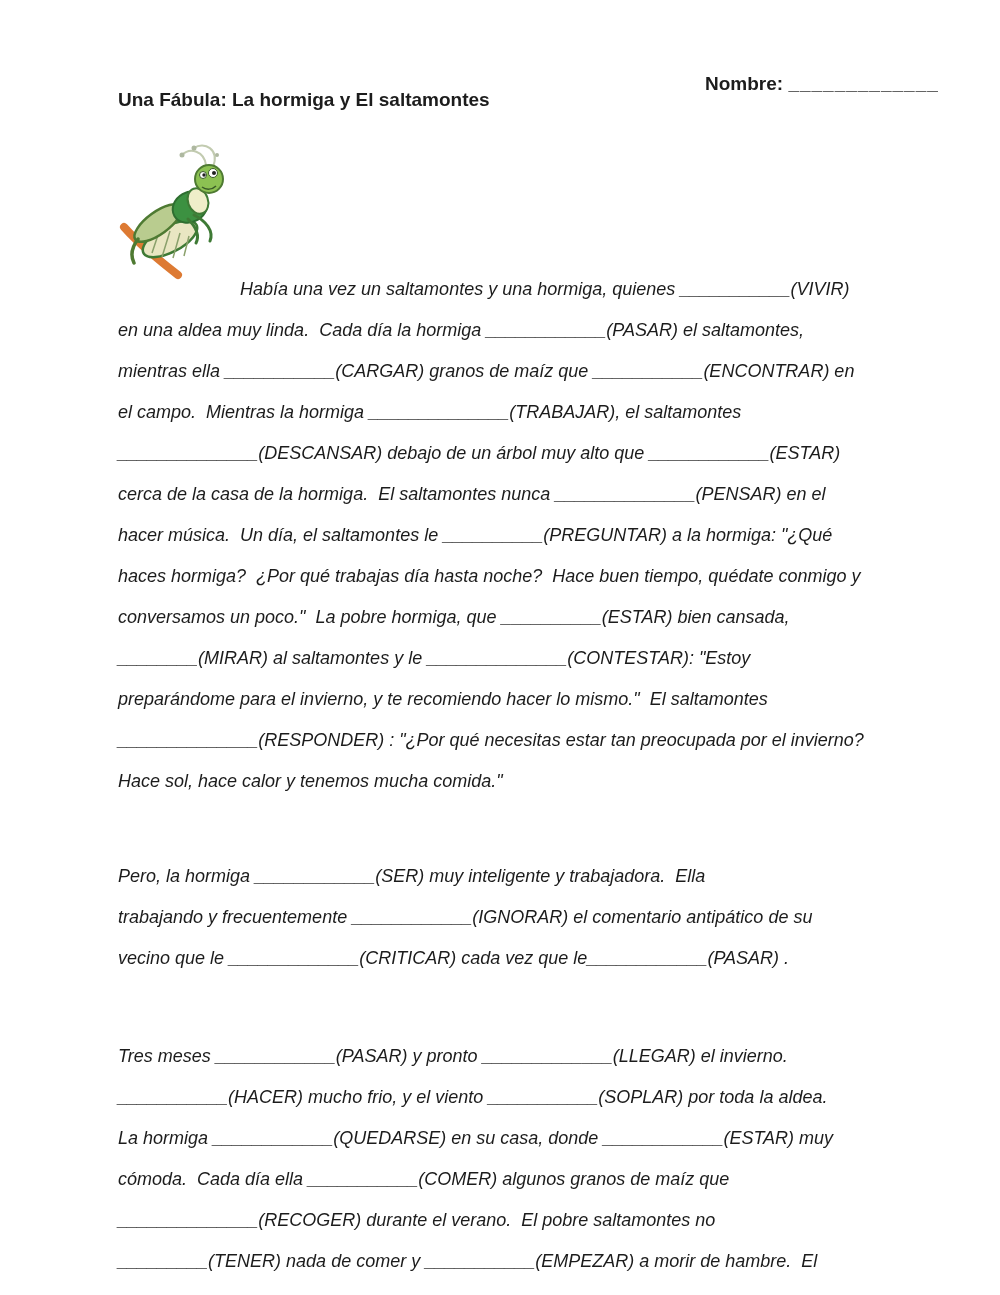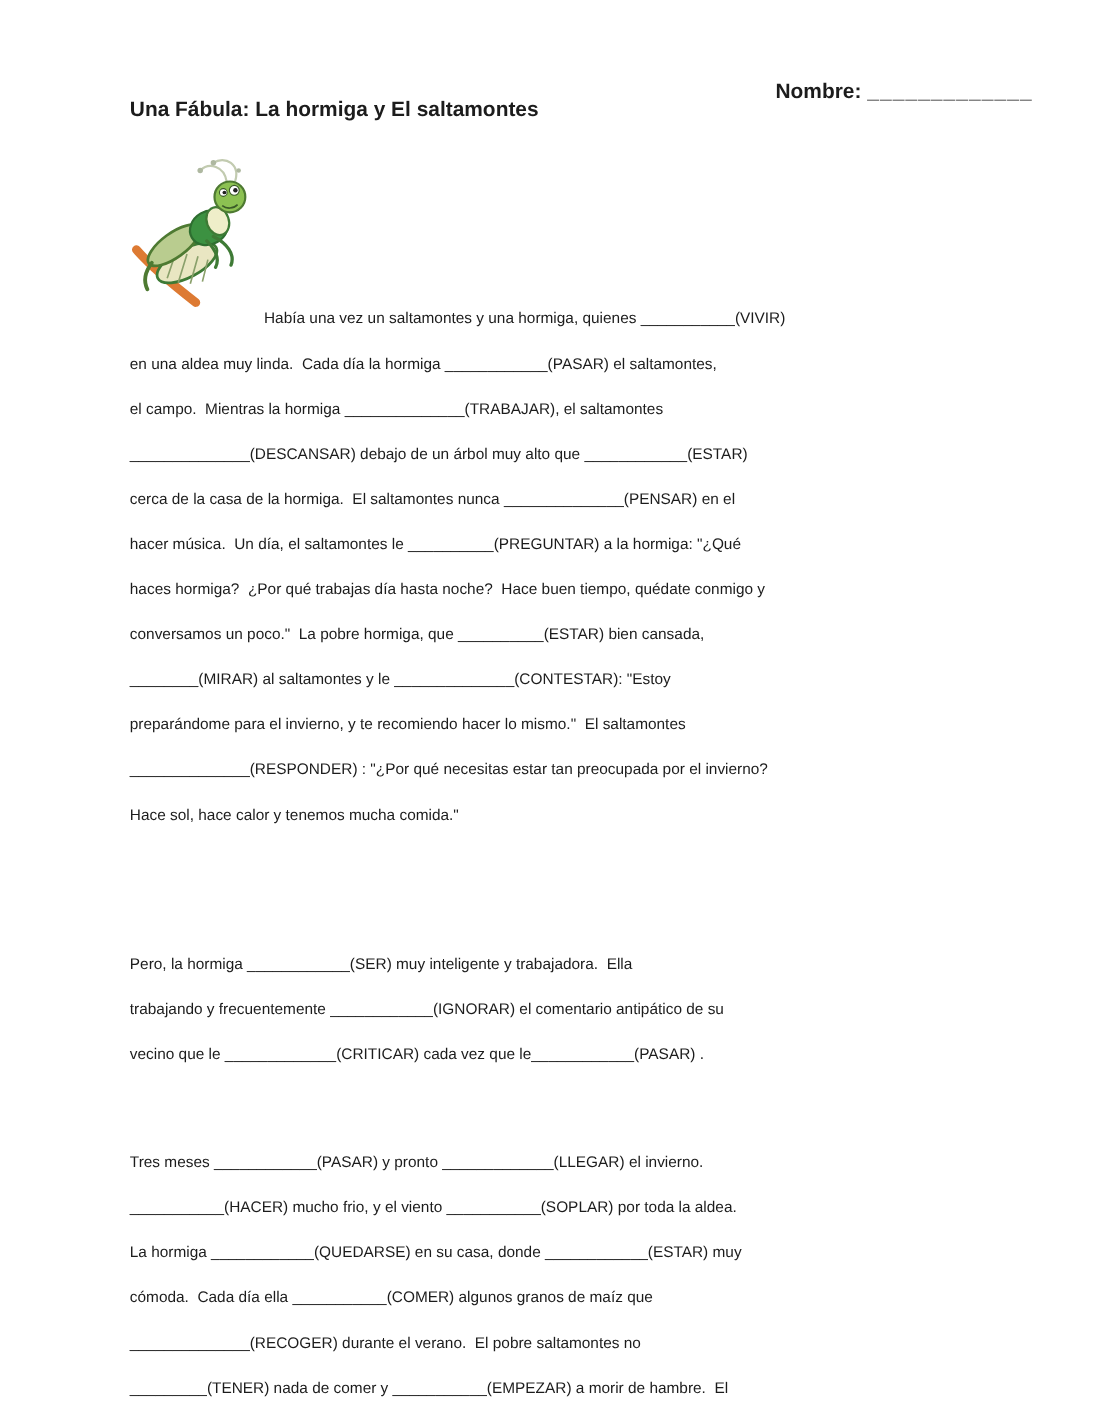--- a/index.html
+++ b/index.html
@@ -28,21 +28,22 @@
   .name-blank{font-weight:700; letter-spacing:1px;}
   .grasshopper{
     position:absolute;
     left:118px; top:100px;
     width:120px; height:140px;
   }
   .para{
     position:absolute;
     left:118px;
     width:832px;
-    font-size:14px;
+    font-size:18px;
+    font-style:italic;
   }
   .p1{top:228px;}
   .p2{top:815px;}
   .p3{top:995px;}
   .line{
     height:41px;
     line-height:41px;
     white-space:pre;
     overflow:visible;
   }
@@ -117,20 +118,21 @@
       <circle cx="85" cy="34" r="3.5" fill="#ffffff" stroke="#3a5a28" stroke-width="1"></circle>
       <circle cx="86" cy="34" r="1.7" fill="#222"></circle>
 
       <path d="M84 46 C 88 49, 94 49, 98 45" stroke="#3a5a28" stroke-width="1.5" fill="none"></path>
     </svg>
   </div>
 
   <div class="para p1">
     <div class="line indent">Había una vez un saltamontes y una hormiga, quienes ___________(VIVIR)</div>
     <div class="line">en una aldea muy linda.  Cada día la hormiga ____________(PASAR) el saltamontes,</div>
+    <div class="line">mientras ella ___________(CARGAR) granos de maíz que ___________(ENCONTRAR) en</div>
     <div class="line">el campo.  Mientras la hormiga ______________(TRABAJAR), el saltamontes</div>
     <div class="line">______________(DESCANSAR) debajo de un árbol muy alto que ____________(ESTAR)</div>
     <div class="line">cerca de la casa de la hormiga.  El saltamontes nunca ______________(PENSAR) en el</div>
     <div class="line">hacer música.  Un día, el saltamontes le __________(PREGUNTAR) a la hormiga: "¿Qué</div>
     <div class="line">haces hormiga?  ¿Por qué trabajas día hasta noche?  Hace buen tiempo, quédate conmigo y</div>
     <div class="line">conversamos un poco."  La pobre hormiga, que __________(ESTAR) bien cansada,</div>
     <div class="line">________(MIRAR) al saltamontes y le ______________(CONTESTAR): "Estoy</div>
     <div class="line">preparándome para el invierno, y te recomiendo hacer lo mismo."  El saltamontes</div>
     <div class="line">______________(RESPONDER) : "¿Por qué necesitas estar tan preocupada por el invierno?</div>
     <div class="line">Hace sol, hace calor y tenemos mucha comida."</div>

